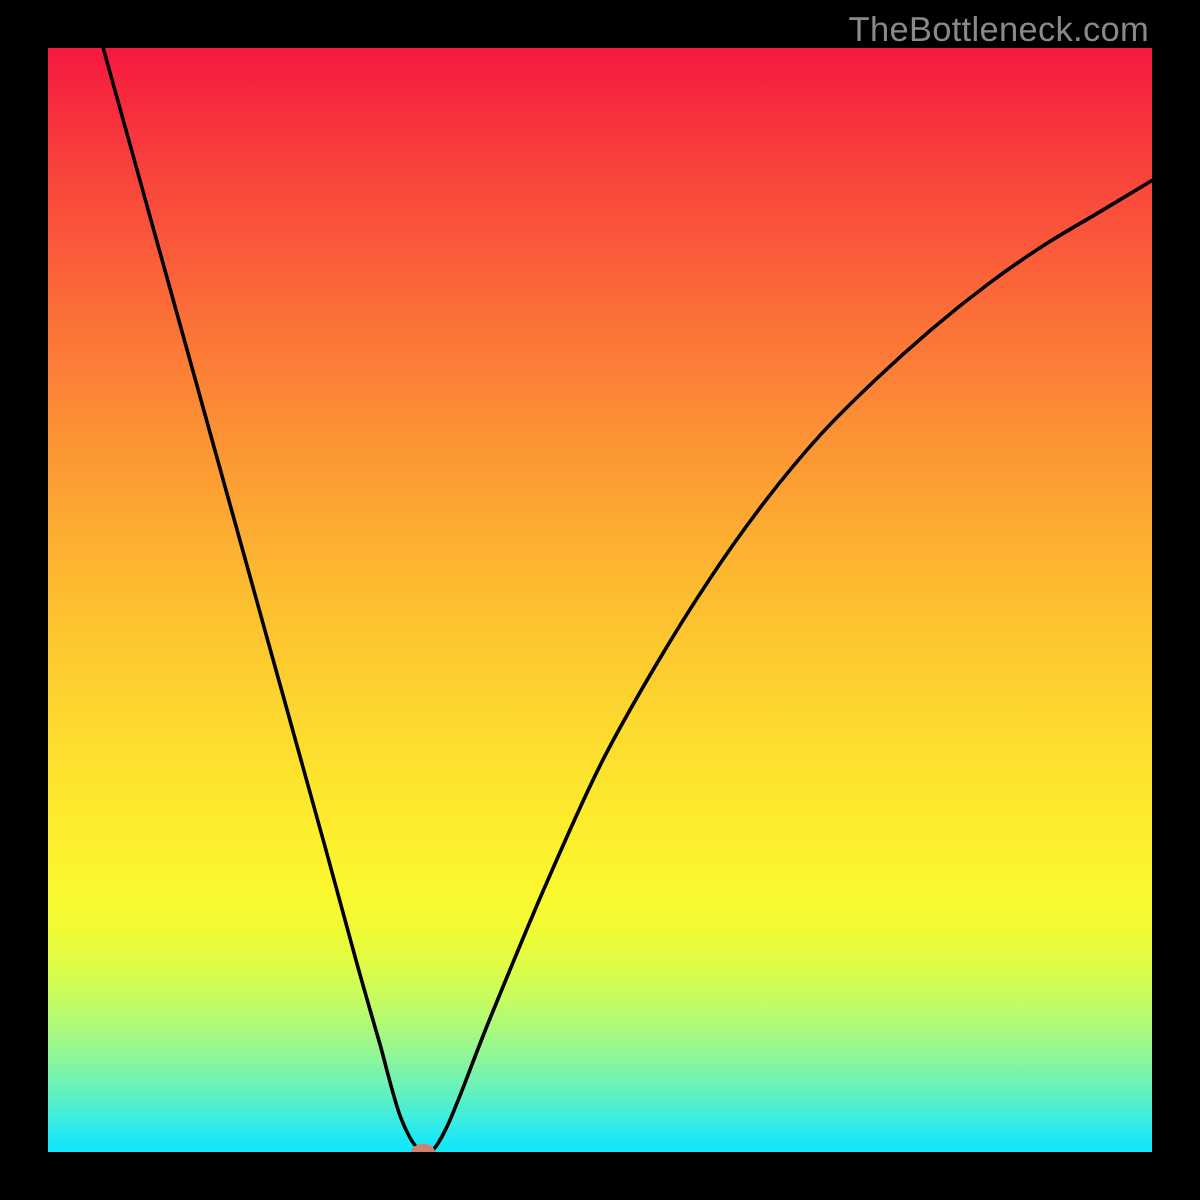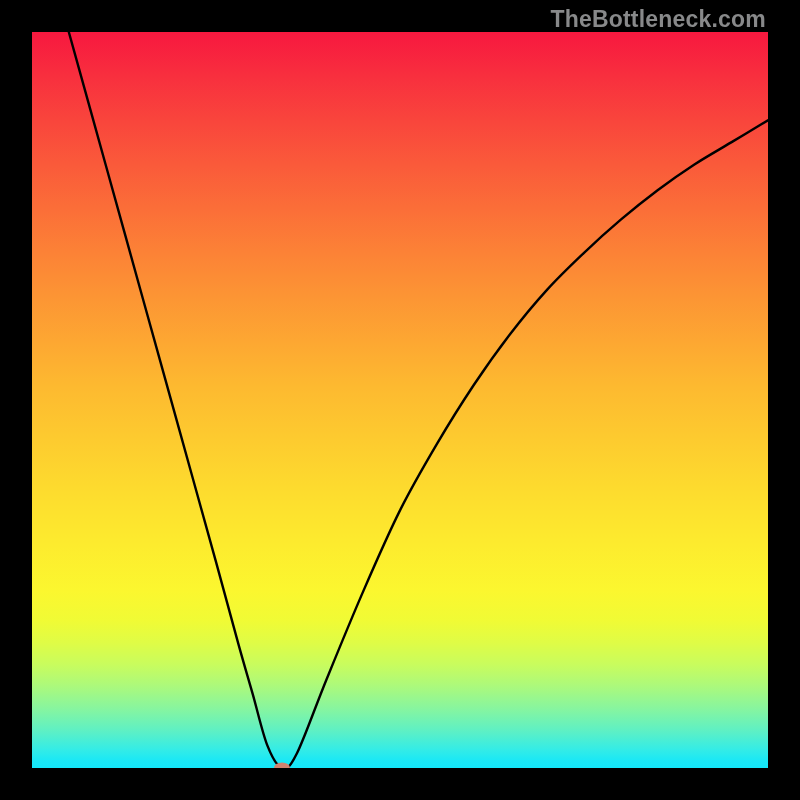--- a/index.html
+++ b/index.html
@@ -58,21 +58,21 @@
       #1ae8f6 99%,
       #14e7fa 100%
     );
   }
   .watermark {
     position: absolute;
     top: 6px;
     right: 34px;
     font-family: Arial, Helvetica, sans-serif;
     font-size: 23px;
-    font-weight: 700;
+    font-weight: 400;
     color: #88898a;
     letter-spacing: 0.2px;
   }
   svg.curve {
     position: absolute;
     left: 0;
     top: 0;
     width: 736px;
     height: 736px;
     overflow: visible;

